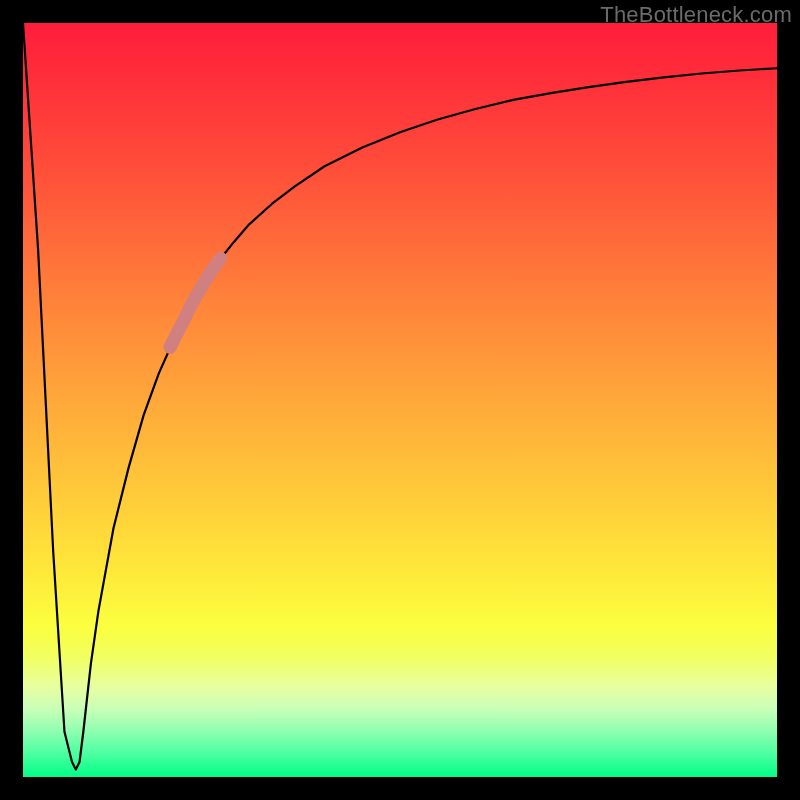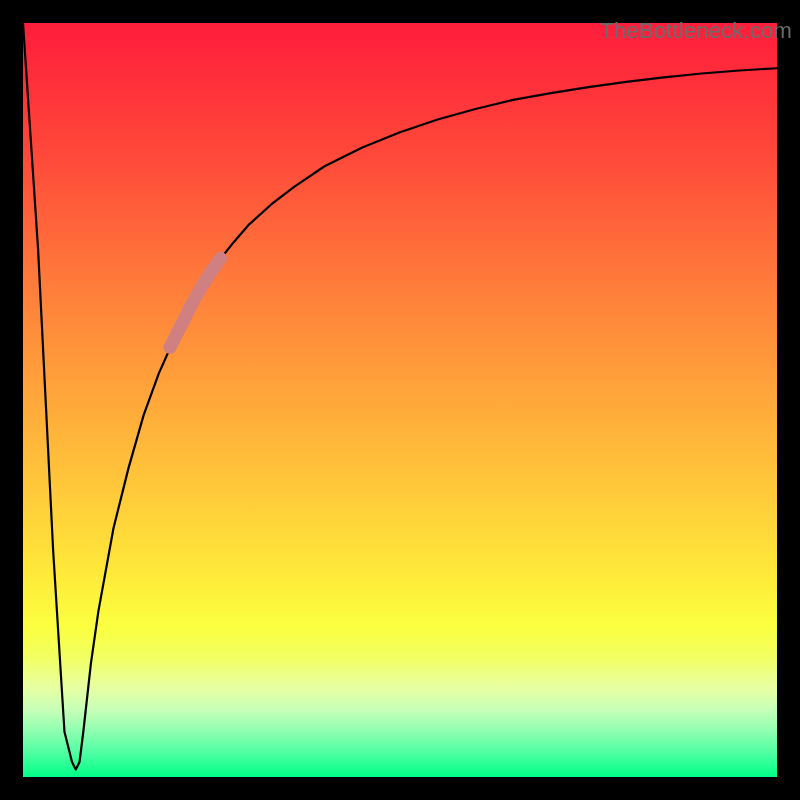--- a/index.html
+++ b/index.html
@@ -44,21 +44,20 @@
   }
   .watermark {
     position: absolute;
     top: 2px;
     right: 8px;
     font-size: 22px;
     font-weight: 500;
     color: #6b6b6b;
     letter-spacing: 0.2px;
     user-select: none;
-    margin-top: 16px;
   }
   svg.curve {
     position: absolute;
     left: 0;
     top: 0;
     width: 754px;
     height: 754px;
     overflow: visible;
   }
 </style>

